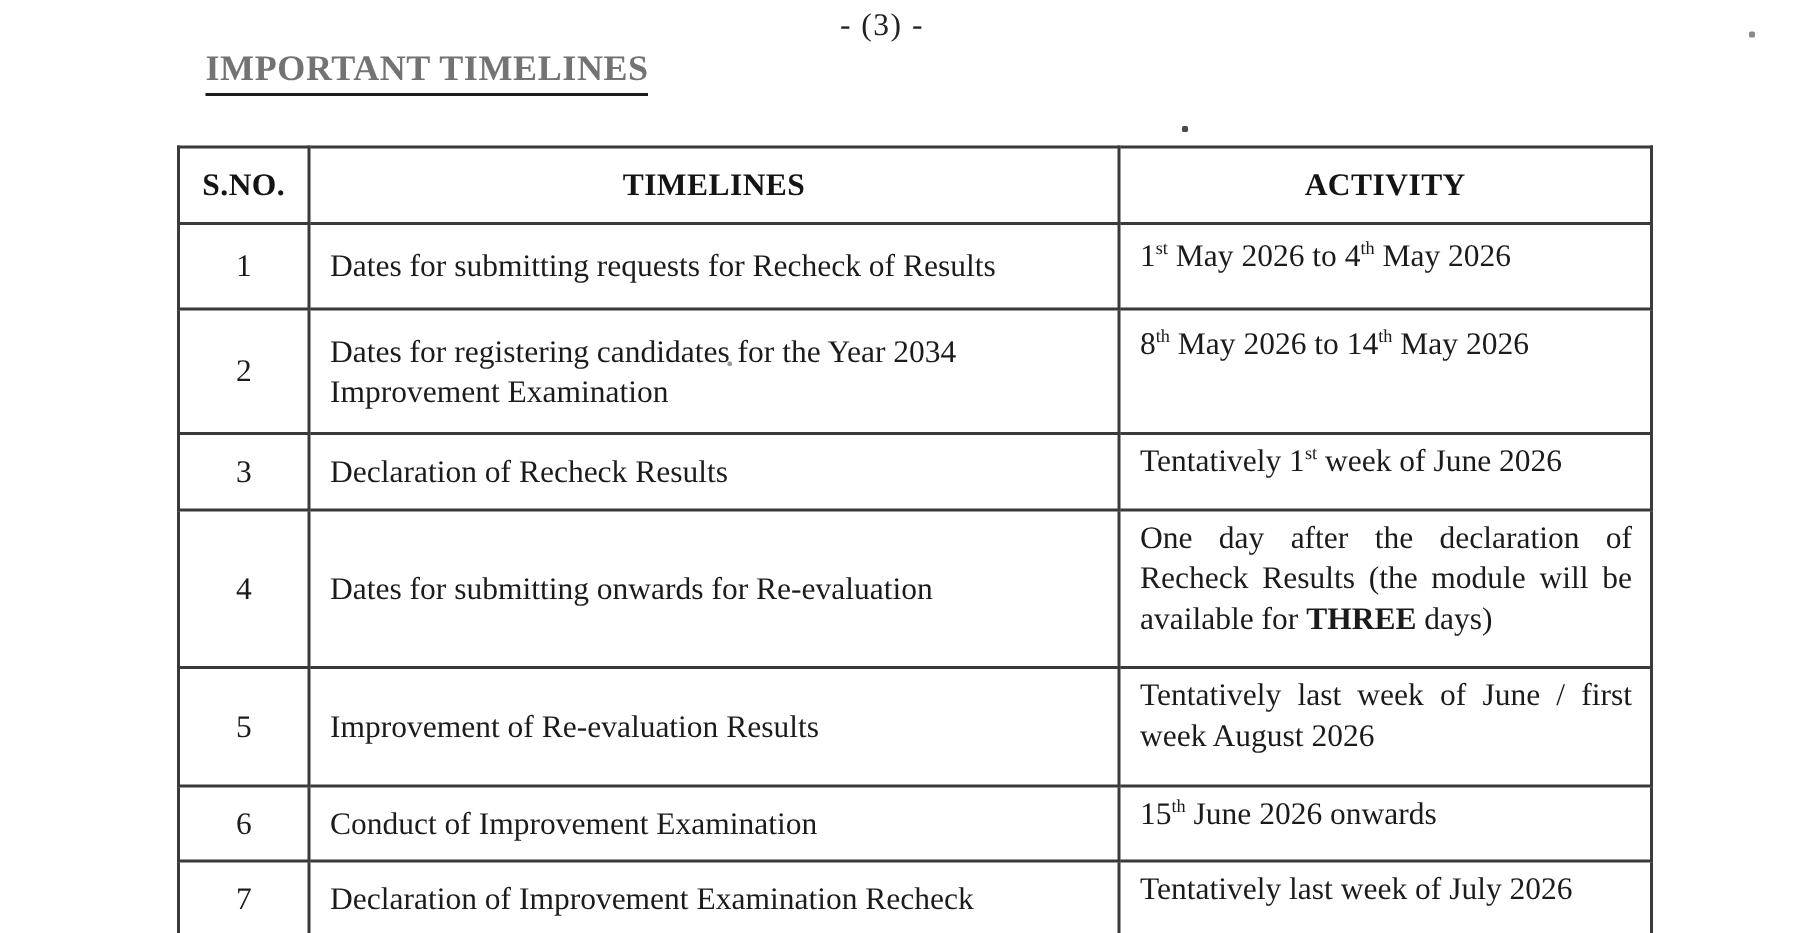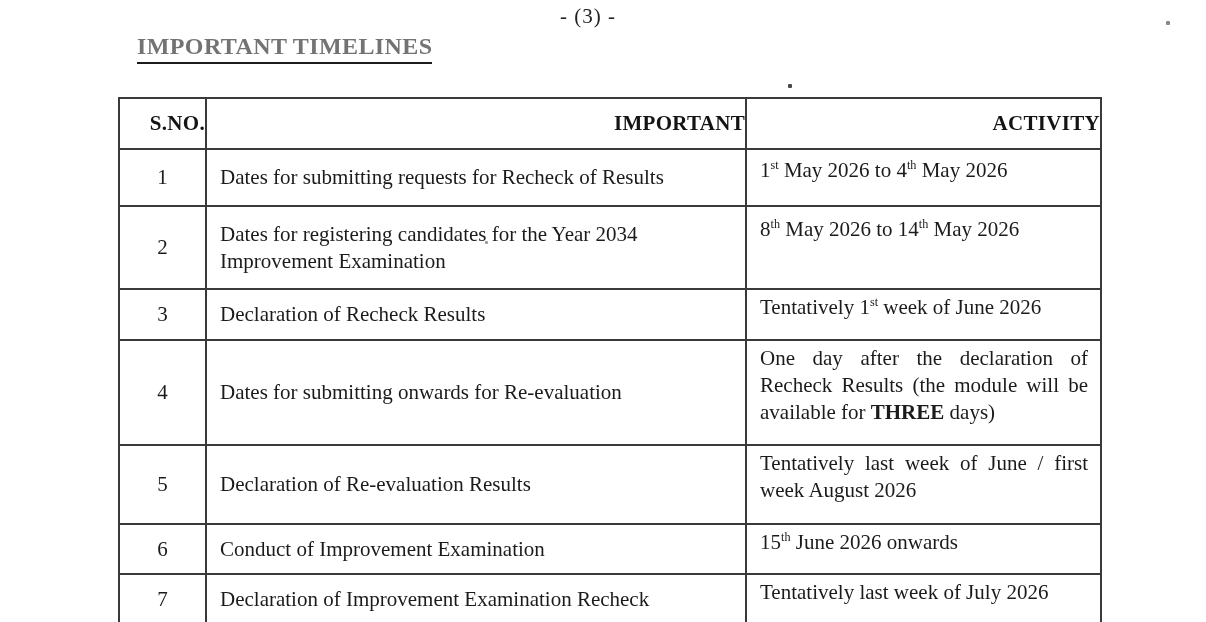--- a/index.html
+++ b/index.html
@@ -50,21 +50,21 @@
     line-height: 1.28;
   }
   table.timelines { border-bottom: 3px solid #333; }
   col.c-sno { width: 87px; }
   col.c-activity { width: 540px; }
   col.c-timeline { width: 355px; }
   thead tr { height: 51px; }
   thead th {
     font-weight: bold;
     font-size: 21px;
-    text-align: right;
+    text-align: center;
     letter-spacing: 0.3px;
     color: #141414;
   }
   tbody td:nth-child(1) { text-align: center; font-size: 21px; }
   tbody td:nth-child(2) { text-align: left; padding: 4px 4px 4px 13px; }
   tbody td:nth-child(3) { text-align: left; padding: 4px 12px 18px 13px; }
   
   tbody tr:nth-child(1) { height: 57px; }
   tbody tr:nth-child(2) { height: 83px; }
   tbody tr:nth-child(3) { height: 45px; }
@@ -96,21 +96,21 @@
 
   <table class="timelines">
     <colgroup>
       <col class="c-sno">
       <col class="c-activity">
       <col class="c-timeline">
     </colgroup>
     <thead>
       <tr>
         <th>S.NO.</th>
-        <th>IMPORTANT</th>
+        <th>TIMELINES</th>
         <th>ACTIVITY</th>
       </tr>
     </thead>
     <tbody id="rows">
         <tr>
           <td>1</td>
           <td>Dates for submitting requests for Recheck of Results</td>
           <td>1<sup>st</sup> May 2026 to 4<sup>th</sup> May 2026</td>
         </tr>
         <tr>
@@ -123,21 +123,21 @@
           <td>Declaration of Recheck Results</td>
           <td>Tentatively 1<sup>st</sup> week of June 2026</td>
         </tr>
         <tr>
           <td>4</td>
           <td>Dates for submitting onwards for Re-evaluation</td>
           <td>One day after the declaration of Recheck Results (the module will be available for <b>THREE</b> days)</td>
         </tr>
         <tr>
           <td>5</td>
-          <td>Declaration of Re-evaluation Results</td>
+          <td>Improvement of Re-evaluation Results</td>
           <td>Tentatively last week of June / first week August 2026</td>
         </tr>
         <tr>
           <td>6</td>
           <td>Conduct of Improvement Examination</td>
           <td>15<sup>th</sup> June 2026 onwards</td>
         </tr>
         <tr>
           <td>7</td>
           <td>Declaration of Improvement Examination Recheck</td>

